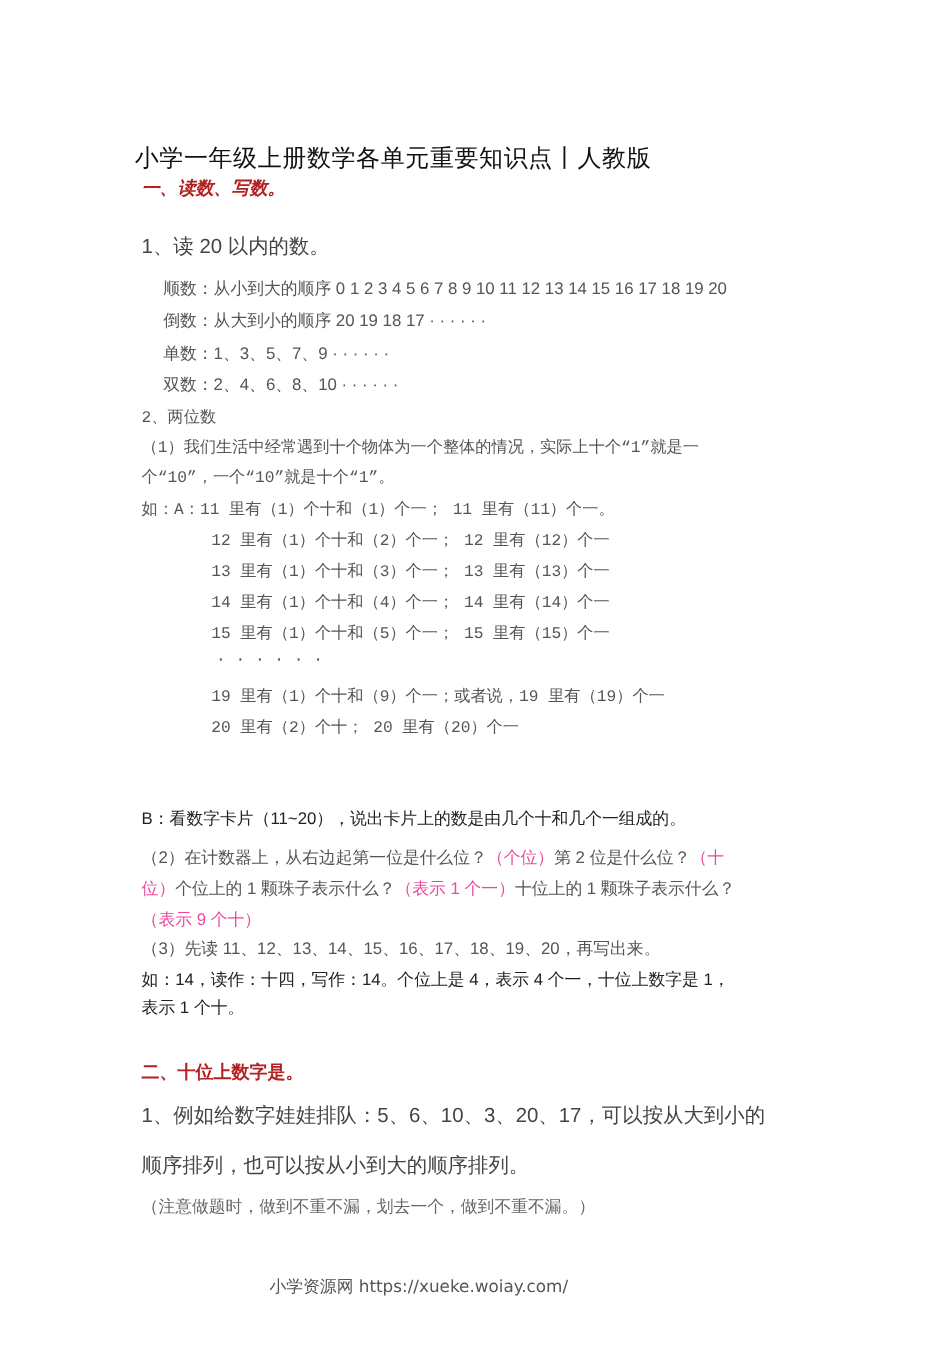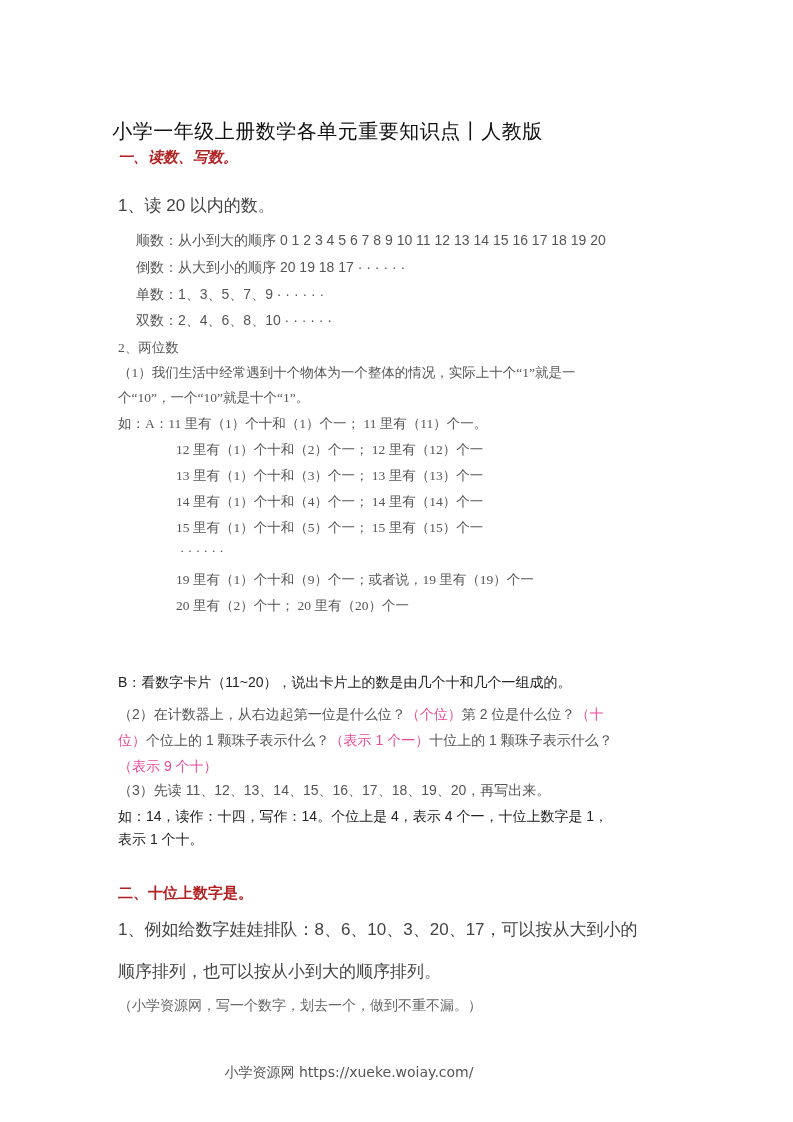--- a/index.html
+++ b/index.html
@@ -1,21 +1,21 @@
 <!DOCTYPE html>
 <html><head>
   <meta charset="utf-8">
   <style>
     html, body { margin: 0; padding: 0; background: #ffffff; }
     body { width: 793px; height: 1122px; position: relative; overflow: hidden; color: #333; }
     .abs { position: absolute; white-space: nowrap; }
     .title { left: 0; width: 655px; text-align: center; top: 118px; font-family: "DejaVu Sans", sans-serif; font-weight: normal; font-size: 20px; color: #111; letter-spacing: 0.5px; }
     .sec { font-family: "DejaVu Sans", sans-serif; font-weight: bold; font-size: 15px; color: #b22222; }
     .sans { font-family: "Liberation Sans", "DejaVu Sans", sans-serif; }
-    .serif { font-family: Liberation Serif, serif; }
+    .serif { font-family: Liberation Mono, monospace; }
     .h1 { font-size: 17px; color: #444; }
     .list { font-size: 14px; color: #555; }
     .serif14 { font-size: 13.5px; color: #555; }
     .body14 { font-size: 14px; color: #555; }
     .dark { color: #222; }
     .red { color: #ec4899; }
     .foot { left: 0; width: 698px; text-align: center; top: 1064px; font-family: "DejaVu Sans", sans-serif; font-size: 14px; color: #555; }
   </style>
 </head>
 <body>
@@ -51,17 +51,17 @@
 <div class="abs sans body14" style="left:118px; top:732px;">
   <span class="red">位）</span><span>个位上的 1 颗珠子表示什么？</span><span class="red">（表示 1 个一）</span><span>十位上的 1 颗珠子表示什么？</span>
 </div>
 <div class="abs sans body14 red" style="left:118px; top:758px;">（表示 9 个十）</div>
 
 <div class="abs sans body14" style="left:118px; top:782px;">（3）先读 11、12、13、14、15、16、17、18、19、20，再写出来。</div>
 <div class="abs sans body14 dark" style="left:118px; top:808px;">如：14，读作：十四，写作：14。个位上是 4，表示 4 个一，十位上数字是 1，</div>
 <div class="abs sans body14 dark" style="left:118px; top:831px;">表示 1 个十。</div>
 
 <div class="abs sec" style="left:118px; top:884px;">二、十位上数字是。</div>
-<div class="abs sans h1" style="left:118px; top:918px;">1、例如给数字娃娃排队：8、6、10、3、20、17，可以按从大到小的</div>
+<div class="abs sans h1" style="left:118px; top:918px;">1、例如给数字娃娃排队：5、6、10、3、20、17，可以按从大到小的</div>
 <div class="abs sans h1" style="left:118px; top:960px;">顺序排列，也可以按从小到大的顺序排列。</div>
-<div class="abs sans body14" style="left:118px; top:997px; color:#666;">（小学资源网，写一个数字，划去一个，做到不重不漏。）</div>
+<div class="abs sans body14" style="left:118px; top:997px; color:#666;">（注意做题时，做到不重不漏，划去一个，做到不重不漏。）</div>
 
 <div class="abs foot">小学资源网 https://xueke.woiay.com/</div>
 
 </body></html>

